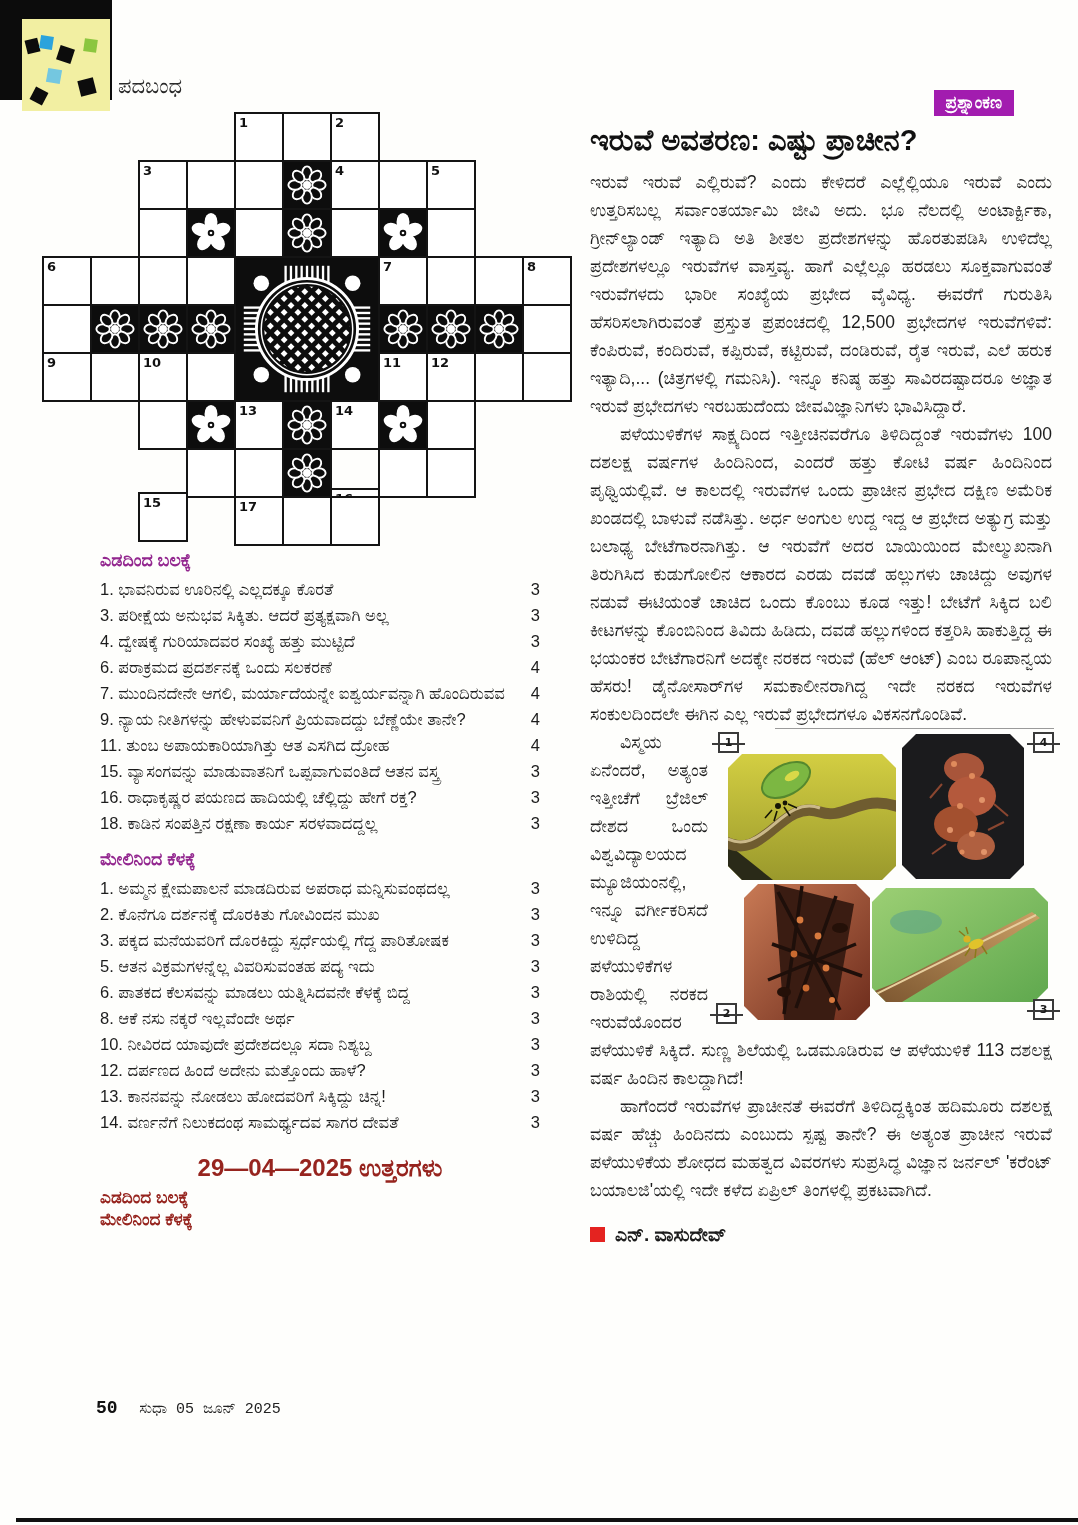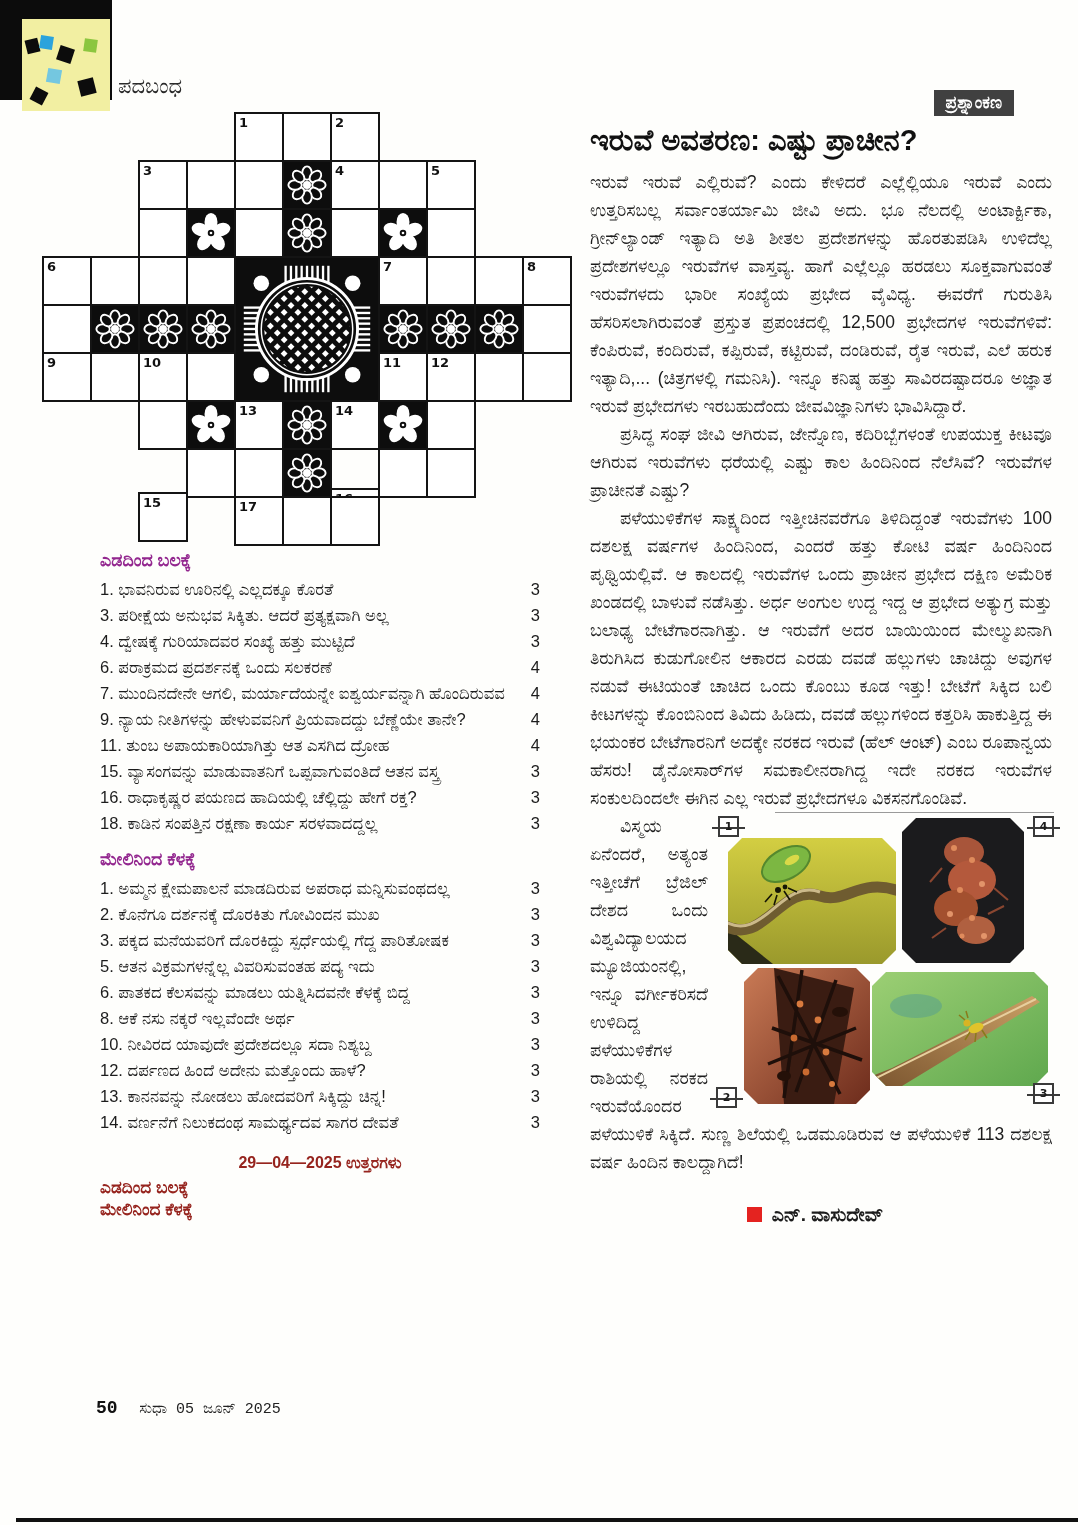--- a/index.html
+++ b/index.html
@@ -25,27 +25,27 @@
 
   
   .leftcol{position:absolute;left:100px;top:550px;width:440px;}
   .clue-header{font-size:17.5px;font-weight:bold;color:#93278f;margin-bottom:7px;}
   .clue-header.down{margin-top:14px;}
   .clue-row{display:flex;align-items:flex-end;margin-bottom:3px;}
   .clue-row .ct{flex:1;font-size:16.5px;line-height:23px;padding-right:10px;}
   .clue-row .cc{width:18px;text-align:right;font-size:16.5px;line-height:23px;}
 
   .answers{margin-top:20px;}
-  .answers-title{text-align:center;font-size:16px;font-weight:bold;color:#96241e;margin-bottom:6px;}
+  .answers-title{text-align:center;font-size:24px;font-weight:bold;color:#96241e;margin-bottom:6px;}
   .answers-subhead{font-size:17px;font-weight:bold;color:#96241e;margin:2px 0;}
   .answers-text{font-size:16.5px;line-height:26px;text-align:justify;}
 
   
   .article{position:absolute;left:590px;top:88px;width:462px;}
-  .badge{position:absolute;top:2px;right:38px;background:#404040;color:#fff;
+  .badge{position:absolute;top:2px;right:38px;background:#a21caf;color:#fff;
          font-weight:bold;font-size:17px;padding:3px 12px;}
   .article h1{margin:36px 0 10px 0;font-size:29px;font-weight:bold;color:#111;letter-spacing:0;}
   .article p{margin:0;font-size:17.5px;line-height:28px;text-align:justify;}
   .article p.ind{text-indent:30px;}
 
   .wrapblock{position:relative;}
   .figure{float:right;width:332px;height:294px;margin:4px 0 6px 12px;position:relative;}
   .topline{position:absolute;left:55px;right:-2px;top:-4px;height:1px;background:#9a9a9a;}
   .tile{position:absolute;overflow:hidden;
         clip-path:polygon(14px 0,calc(100% - 14px) 0,100% 14px,100% calc(100% - 14px),
@@ -57,21 +57,21 @@
   .t3{left:152px;top:156px;width:176px;height:114px;}
   .mk{position:absolute;width:17px;height:17px;background:#fff;border:2px solid #3a3a3a;
       display:flex;align-items:center;justify-content:center;
       font-size:11px;font-weight:bold;font-family:"DejaVu Sans",sans-serif;z-index:2;}
   .mk::before{content:"";position:absolute;left:-8px;right:-8px;top:50%;height:2px;background:#3a3a3a;z-index:-1;}
   .mk1{left:-2px;top:0;}
   .mk4{right:-2px;top:0;}
   .mk2{left:-4px;bottom:2px;}
   .mk3{right:-2px;bottom:6px;}
 
-  .byline{text-align:center;font-weight:bold;font-size:19px;margin-top:28px;padding-right:12px;}
+  .byline{text-align:left;font-weight:bold;font-size:19px;margin-top:20px;padding-right:12px;}
   .redsq{display:inline-block;width:15px;height:15px;background:#e42320;margin-right:10px;vertical-align:-1px;}
 
   
   .footer{position:absolute;left:96px;top:1398px;font-family:Liberation Mono, monospace;}
   .pnum{font-size:18px;font-weight:bold;color:#111;}
   .issue{font-size:15px;margin-left:12px;color:#222;}
   .bottomrule{position:absolute;left:16px;right:0;top:1518px;height:4px;background:#111;}
 </style>
 </head>
 <body>
@@ -493,21 +493,20 @@
       <div class="answers-title">29—04—2025 ಉತ್ತರಗಳು</div>
       <div class="answers-subhead">ಎಡದಿಂದ ಬಲಕ್ಕೆ</div>
       <div class="answers-subhead">ಮೇಲಿನಿಂದ ಕೆಳಕ್ಕೆ</div>
     </div>
   </div>
 
   <div class="article">
     <div class="badge">ಪ್ರಶ್ನಾಂಕಣ</div>
     <h1>ಇರುವೆ ಅವತರಣ: ಎಷ್ಟು ಪ್ರಾಚೀನ?</h1>
     <p>ಇರುವೆ ಇರುವೆ ಎಲ್ಲಿರುವೆ? ಎಂದು ಕೇಳಿದರೆ ಎಲ್ಲೆಲ್ಲಿಯೂ ಇರುವೆ ಎಂದು ಉತ್ತರಿಸಬಲ್ಲ ಸರ್ವಾಂತರ್ಯಾಮಿ ಜೀವಿ ಅದು. ಭೂ ನೆಲದಲ್ಲಿ ಅಂಟಾರ್ಕ್ಟಿಕಾ, ಗ್ರೀನ್‌ಲ್ಯಾಂಡ್ ಇತ್ಯಾದಿ ಅತಿ ಶೀತಲ ಪ್ರದೇಶಗಳನ್ನು ಹೊರತುಪಡಿಸಿ ಉಳಿದೆಲ್ಲ ಪ್ರದೇಶಗಳಲ್ಲೂ ಇರುವೆಗಳ ವಾಸ್ತವ್ಯ. ಹಾಗೆ ಎಲ್ಲೆಲ್ಲೂ ಹರಡಲು ಸೂಕ್ತವಾಗುವಂತೆ ಇರುವೆಗಳದು ಭಾರೀ ಸಂಖ್ಯೆಯ ಪ್ರಭೇದ ವೈವಿಧ್ಯ. ಈವರೆಗೆ ಗುರುತಿಸಿ ಹೆಸರಿಸಲಾಗಿರುವಂತೆ ಪ್ರಸ್ತುತ ಪ್ರಪಂಚದಲ್ಲಿ 12,500 ಪ್ರಭೇದಗಳ ಇರುವೆಗಳಿವೆ: ಕೆಂಪಿರುವೆ, ಕಂದಿರುವೆ, ಕಪ್ಪಿರುವೆ, ಕಟ್ಟಿರುವೆ, ದಂಡಿರುವೆ, ರೈತ ಇರುವೆ, ಎಲೆ ಹರುಕ ಇತ್ಯಾದಿ,... (ಚಿತ್ರಗಳಲ್ಲಿ ಗಮನಿಸಿ). ಇನ್ನೂ ಕನಿಷ್ಠ ಹತ್ತು ಸಾವಿರದಷ್ಟಾದರೂ ಅಜ್ಞಾತ ಇರುವೆ ಪ್ರಭೇದಗಳು ಇರಬಹುದೆಂದು ಜೀವವಿಜ್ಞಾನಿಗಳು ಭಾವಿಸಿದ್ದಾರೆ.</p>
-    <p class="ind">ಪ್ರಸಿದ್ಧ ಸಂಘ ಜೀವಿ ಆಗಿರುವ, ಜೇನ್ನೊಣ, ಕದಿರಿಬ್ಬೆಗಳಂತೆ ಉಪಯುಕ್ತ ಕೀಟವೂ ಆಗಿರುವ ಇರುವೆಗಳು ಧರೆಯಲ್ಲಿ ಎಷ್ಟು ಕಾಲ ಹಿಂದಿನಿಂದ ನೆಲೆಸಿವೆ? ಇರುವೆಗಳ ಪ್ರಾಚೀನತೆ ಎಷ್ಟು?</p>
     <p class="ind">ಪಳೆಯುಳಿಕೆಗಳ ಸಾಕ್ಷ್ಯದಿಂದ ಇತ್ತೀಚಿನವರೆಗೂ ತಿಳಿದಿದ್ದಂತೆ ಇರುವೆಗಳು 100 ದಶಲಕ್ಷ ವರ್ಷಗಳ ಹಿಂದಿನಿಂದ, ಎಂದರೆ ಹತ್ತು ಕೋಟಿ ವರ್ಷ ಹಿಂದಿನಿಂದ ಪೃಥ್ವಿಯಲ್ಲಿವೆ. ಆ ಕಾಲದಲ್ಲಿ ಇರುವೆಗಳ ಒಂದು ಪ್ರಾಚೀನ ಪ್ರಭೇದ ದಕ್ಷಿಣ ಅಮೆರಿಕ ಖಂಡದಲ್ಲಿ ಬಾಳುವೆ ನಡೆಸಿತ್ತು. ಅರ್ಧ ಅಂಗುಲ ಉದ್ದ ಇದ್ದ ಆ ಪ್ರಭೇದ ಅತ್ಯುಗ್ರ ಮತ್ತು ಬಲಾಢ್ಯ ಬೇಟೆಗಾರನಾಗಿತ್ತು. ಆ ಇರುವೆಗೆ ಅದರ ಬಾಯಿಯಿಂದ ಮೇಲ್ಮುಖನಾಗಿ ತಿರುಗಿಸಿದ ಕುಡುಗೋಲಿನ ಆಕಾರದ ಎರಡು ದವಡೆ ಹಲ್ಲುಗಳು ಚಾಚಿದ್ದು ಅವುಗಳ ನಡುವೆ ಈಟಿಯಂತೆ ಚಾಚಿದ ಒಂದು ಕೊಂಬು ಕೂಡ ಇತ್ತು! ಬೇಟೆಗೆ ಸಿಕ್ಕಿದ ಬಲಿ ಕೀಟಗಳನ್ನು ಕೊಂಬಿನಿಂದ ತಿವಿದು ಹಿಡಿದು, ದವಡೆ ಹಲ್ಲುಗಳಿಂದ ಕತ್ತರಿಸಿ ಹಾಕುತ್ತಿದ್ದ ಈ ಭಯಂಕರ ಬೇಟೆಗಾರನಿಗೆ ಅದಕ್ಕೇ ನರಕದ ಇರುವೆ (ಹೆಲ್ ಆಂಟ್) ಎಂಬ ರೂಪಾನ್ವಯ ಹೆಸರು! ಡೈನೋಸಾರ್‌ಗಳ ಸಮಕಾಲೀನರಾಗಿದ್ದ ಇದೇ ನರಕದ ಇರುವೆಗಳ ಸಂಕುಲದಿಂದಲೇ ಈಗಿನ ಎಲ್ಲ ಇರುವೆ ಪ್ರಭೇದಗಳೂ ವಿಕಸನಗೊಂಡಿವೆ.</p>
 
     <div class="wrapblock">
       <div class="figure">
         <div class="topline"></div>
 
         <div class="tile t1">
           <svg viewBox="0 0 168 126" preserveAspectRatio="none">
             <defs>
                 <linearGradient id="g1" x1="0" y1="0" x2="0" y2="1">
@@ -591,20 +590,21 @@
         </div>
 
         <div class="mk mk1">1</div>
         <div class="mk mk4">4</div>
         <div class="mk mk2">2</div>
         <div class="mk mk3">3</div>
       </div>
       <p class="ind">ವಿಸ್ಮಯ ಏನೆಂದರೆ, ಅತ್ಯಂತ ಇತ್ತೀಚೆಗೆ ಬ್ರೆಜಿಲ್ ದೇಶದ ಒಂದು ವಿಶ್ವವಿದ್ಯಾಲಯದ ಮ್ಯೂಜಿಯಂನಲ್ಲಿ, ಇನ್ನೂ ವರ್ಗೀಕರಿಸದೆ ಉಳಿದಿದ್ದ ಪಳೆಯುಳಿಕೆಗಳ ರಾಶಿಯಲ್ಲಿ ನರಕದ ಇರುವೆಯೊಂದರ ಪಳೆಯುಳಿಕೆ ಸಿಕ್ಕಿದೆ. ಸುಣ್ಣ ಶಿಲೆಯಲ್ಲಿ ಒಡಮೂಡಿರುವ ಆ ಪಳೆಯುಳಿಕೆ 113 ದಶಲಕ್ಷ ವರ್ಷ ಹಿಂದಿನ ಕಾಲದ್ದಾಗಿದೆ!</p>
     </div>
 
+    <p class="ind">ಹಾಗೆಂದರೆ ಇರುವೆಗಳ ಪ್ರಾಚೀನತೆ ಈವರೆಗೆ ತಿಳಿದಿದ್ದಕ್ಕಿಂತ ಹದಿಮೂರು ದಶಲಕ್ಷ ವರ್ಷ ಹೆಚ್ಚು ಹಿಂದಿನದು ಎಂಬುದು ಸ್ಪಷ್ಟ ತಾನೇ? ಈ ಅತ್ಯಂತ ಪ್ರಾಚೀನ ಇರುವೆ ಪಳೆಯುಳಿಕೆಯ ಶೋಧದ ಮಹತ್ವದ ವಿವರಗಳು ಸುಪ್ರಸಿದ್ಧ ವಿಜ್ಞಾನ ಜರ್ನಲ್ 'ಕರೆಂಟ್ ಬಯಾಲಜಿ'ಯಲ್ಲಿ ಇದೇ ಕಳೆದ ಏಪ್ರಿಲ್ ತಿಂಗಳಲ್ಲಿ ಪ್ರಕಟವಾಗಿದೆ.</p>
 
     <div class="byline">
       <span class="redsq"></span><span>ಎನ್. ವಾಸುದೇವ್</span>
     </div>
   </div>
 
   <div class="footer">
     <span class="pnum">50</span>
     <span class="issue">ಸುಧಾ 05 ಜೂನ್ 2025</span>
   </div>

